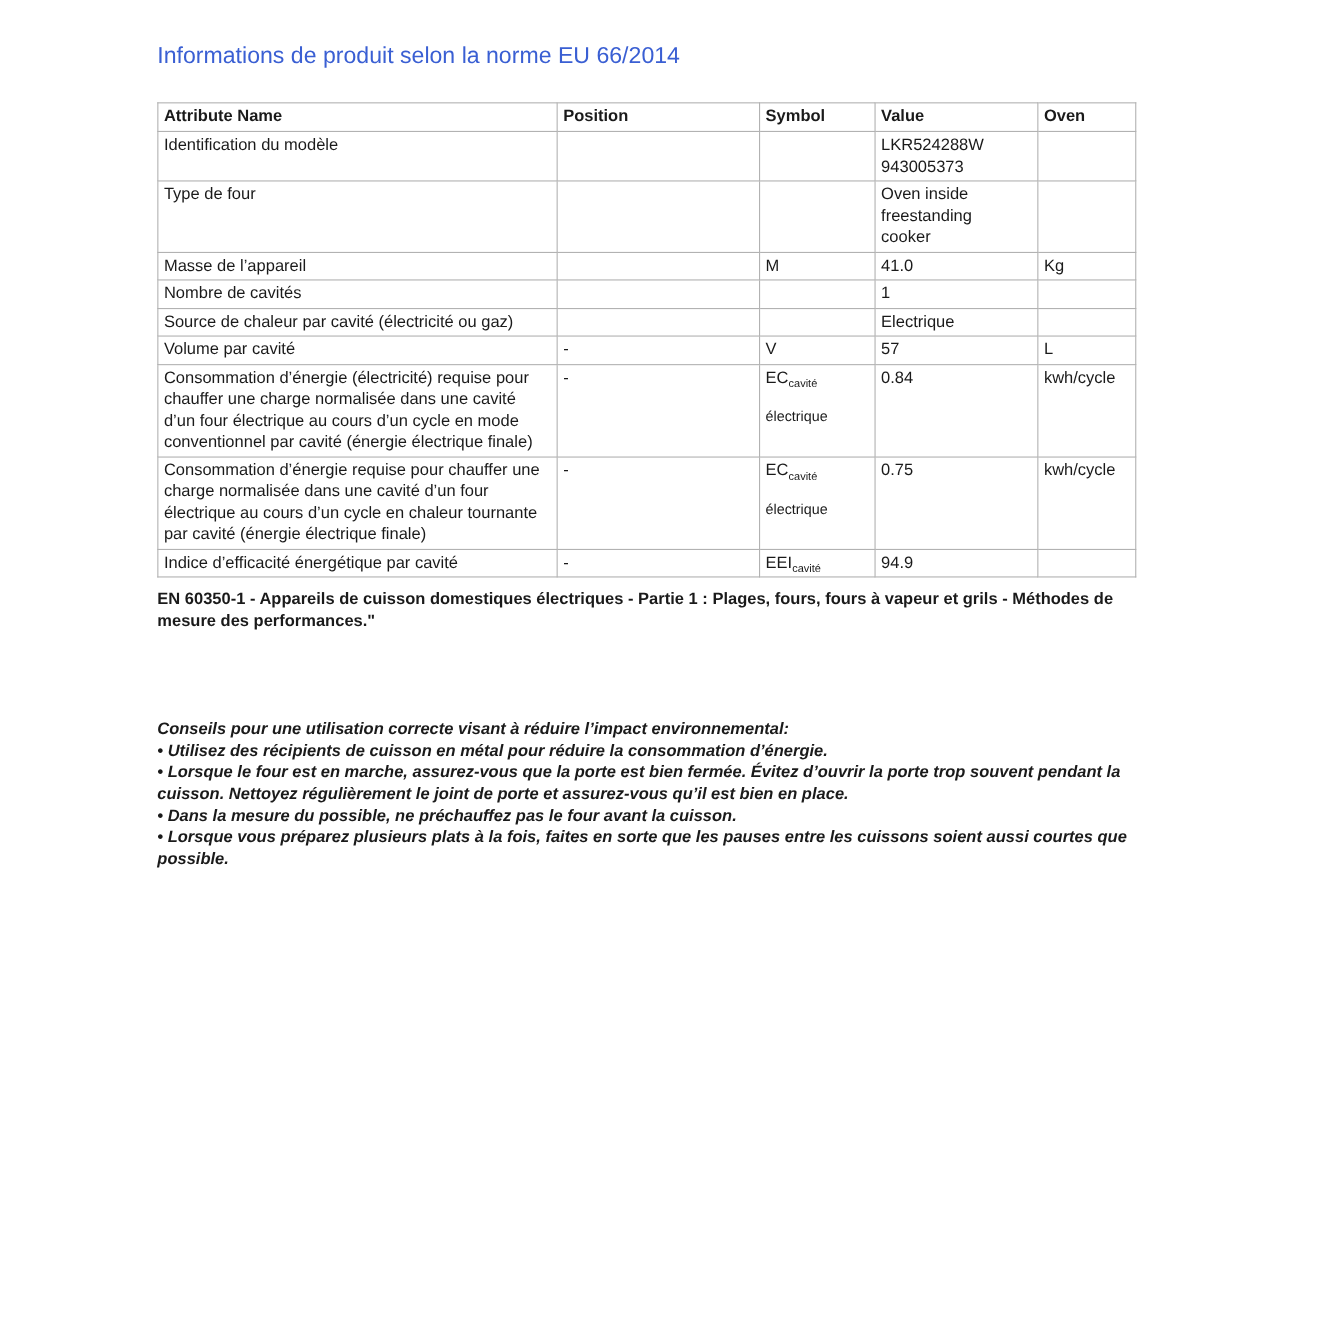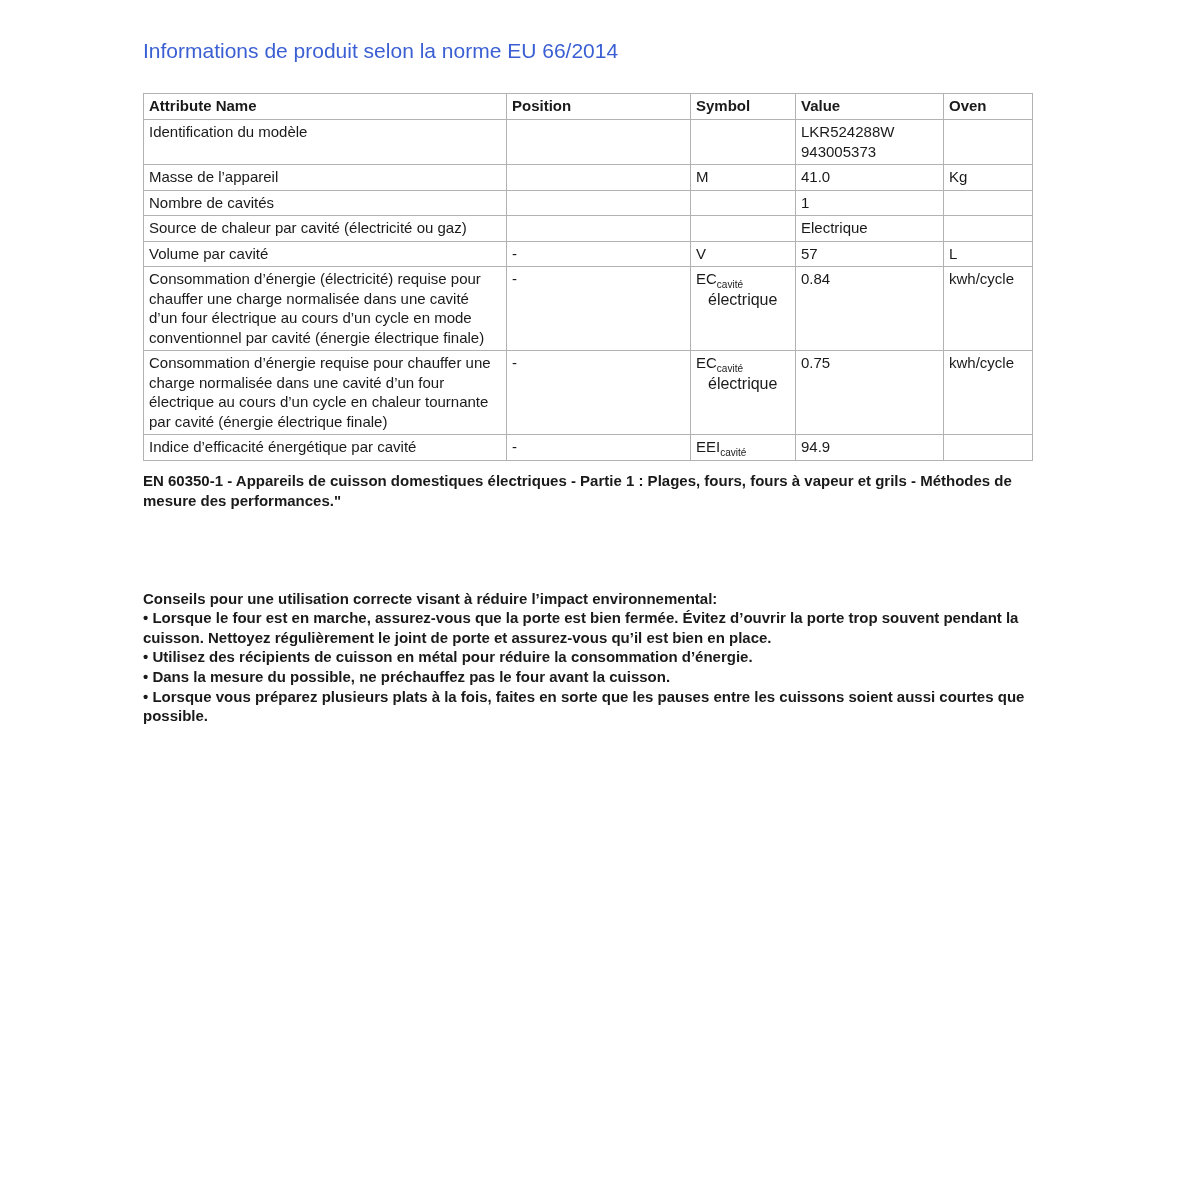--- a/index.html
+++ b/index.html
@@ -53,39 +53,39 @@
   .sym-main { font-size: 15px; }
   sub.sym-sub {
     font-size: 10px;
     vertical-align: baseline;
     position: relative;
     top: 4px;
     line-height: 1;
   }
   .sym-sub2 {
     display: block;
-    font-size: 16px;
+    font-size: 13px;
     line-height: 1.35;
     position: relative;
-    top: 0;
-    margin-left: 12px;
+    top: 17px;
   }
   .standard-note {
     width: 889px;
     margin: 10px 0 0 0;
     font-size: 15px;
     font-weight: 700;
     line-height: 1.33;
   }
   .tips {
     width: 893px;
     margin-top: 78px;
     font-size: 15px;
     font-weight: 700;
     line-height: 1.31;
+    font-style: italic;
   }
   .tips p { margin: 0; }
 </style>
 </head>
 <body>
 
 <div class="page">
 
   <h1 class="doc-title">Informations de produit selon la norme EU 66/2014</h1>
 
@@ -106,20 +106,29 @@
         <th>Oven</th>
       </tr>
     </thead>
     <tbody>
       <tr>
         <td>Identification du modèle</td>
         <td></td>
         <td><span class="sym-main"></span><sub class="sym-sub"></sub><span class="sym-sub2"></span></td>
         <td class="val-cell">LKR524288W
 943005373</td>
+        <td></td>
+      </tr>
+      <tr>
+        <td>Type de four</td>
+        <td></td>
+        <td><span class="sym-main"></span><sub class="sym-sub"></sub><span class="sym-sub2"></span></td>
+        <td class="val-cell">Oven inside
+freestanding
+cooker</td>
         <td></td>
       </tr>
       <tr>
         <td>Masse de l’appareil</td>
         <td></td>
         <td><span class="sym-main">M</span><sub class="sym-sub"></sub><span class="sym-sub2"></span></td>
         <td class="val-cell">41.0</td>
         <td>Kg</td>
       </tr>
       <tr>
@@ -164,19 +173,19 @@
         <td class="val-cell">94.9</td>
         <td></td>
       </tr>
     </tbody>
   </table>
 
   <p class="standard-note">EN 60350-1 - Appareils de cuisson domestiques électriques - Partie 1 : Plages, fours, fours à vapeur et grils - Méthodes de mesure des performances."</p>
 
   <div class="tips">
     <p>Conseils pour une utilisation correcte visant à réduire l’impact environnemental:</p>
+    <p>• Utilisez des récipients de cuisson en métal pour réduire la consommation d’énergie.</p>
     <p>• Lorsque le four est en marche, assurez-vous que la porte est bien fermée. Évitez d’ouvrir la porte trop souvent pendant la cuisson. Nettoyez régulièrement le joint de porte et assurez-vous qu’il est bien en place.</p>
-    <p>• Utilisez des récipients de cuisson en métal pour réduire la consommation d’énergie.</p>
     <p>• Dans la mesure du possible, ne préchauffez pas le four avant la cuisson.</p>
     <p>• Lorsque vous préparez plusieurs plats à la fois, faites en sorte que les pauses entre les cuissons soient aussi courtes que possible.</p>
   </div>
 
 </div>
 
 </body></html>

